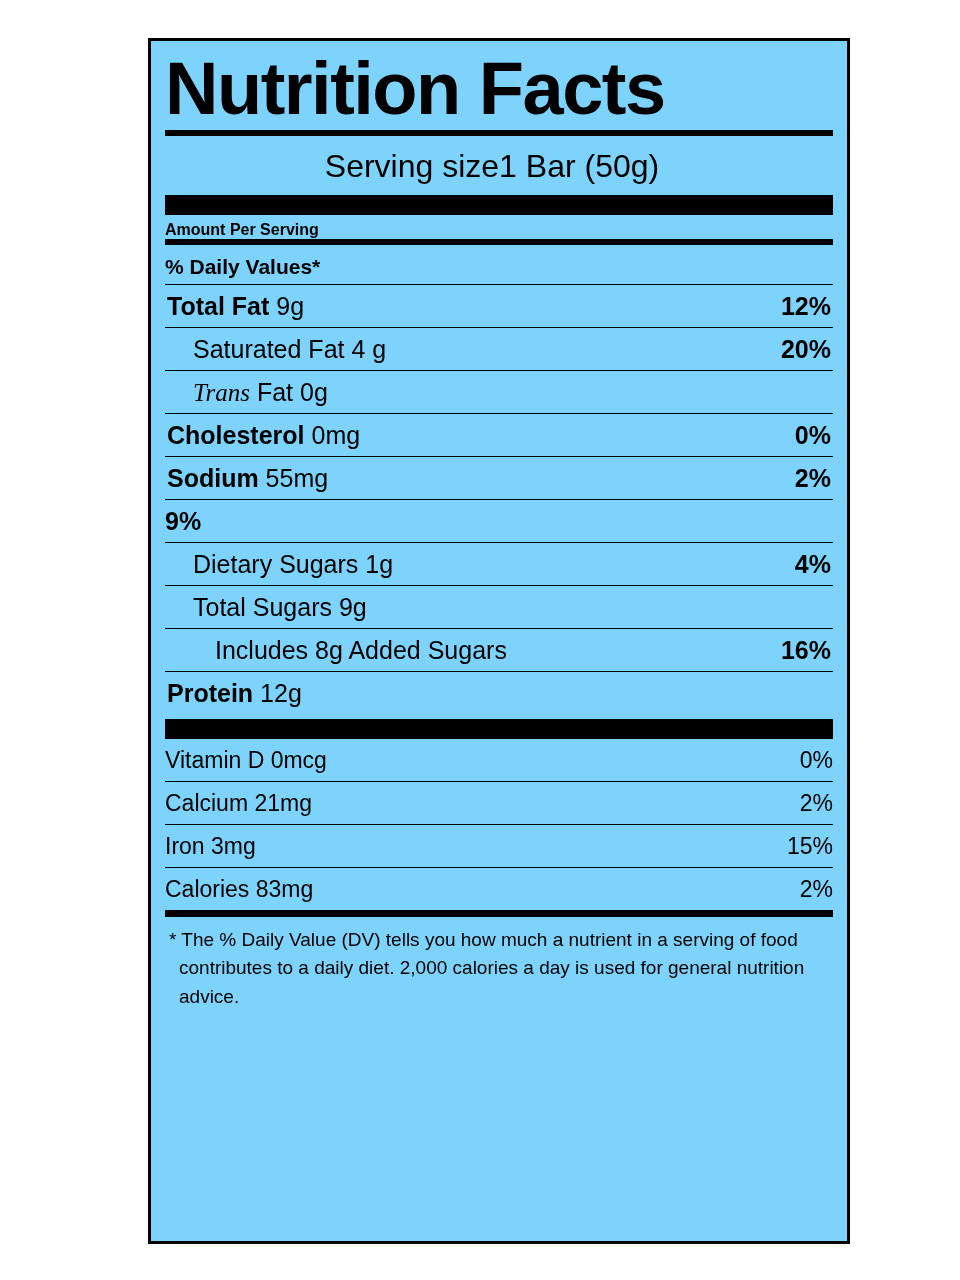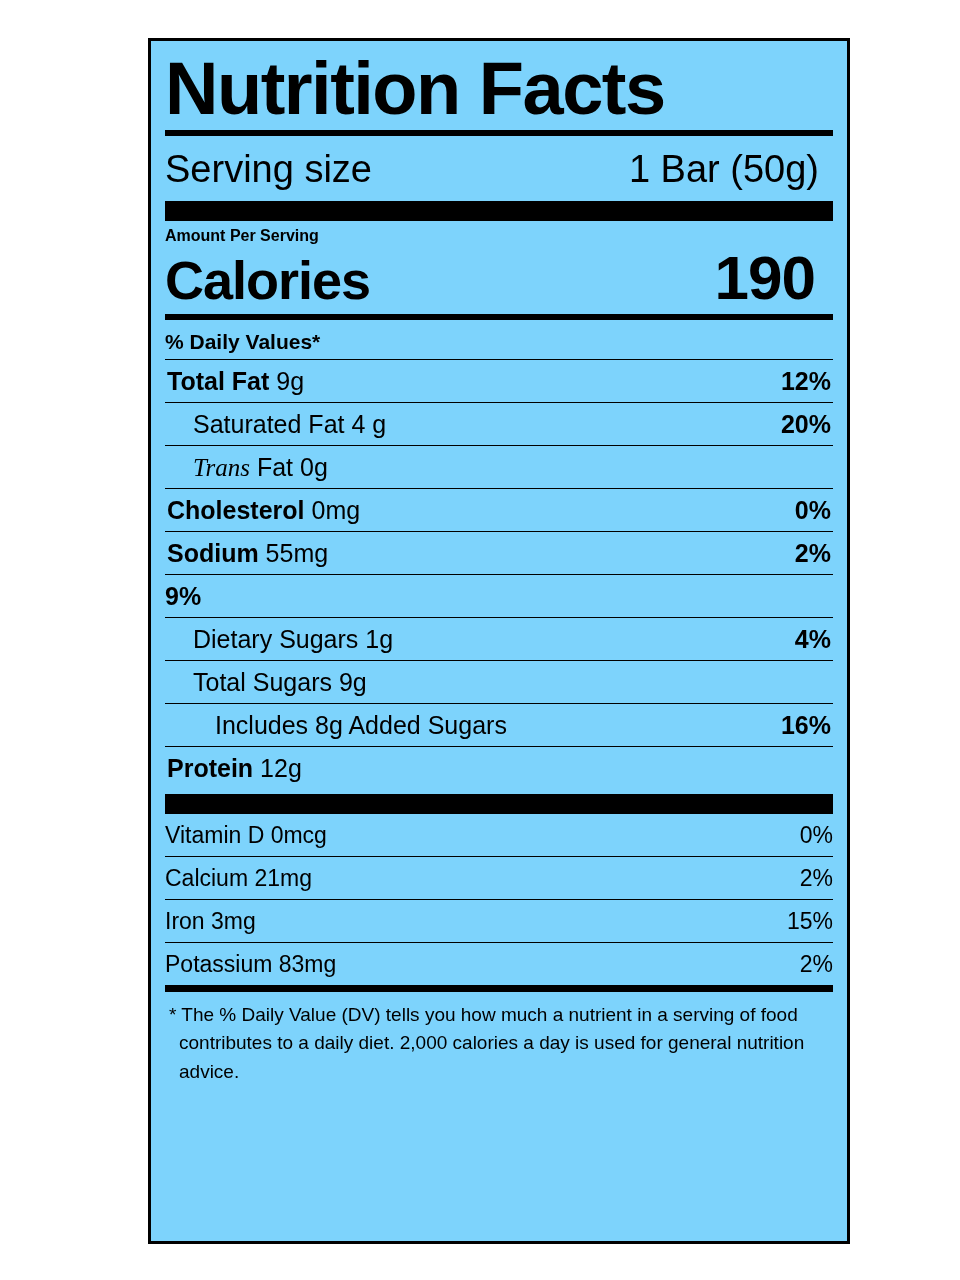--- a/index.html
+++ b/index.html
@@ -43,23 +43,23 @@
     margin: 12px 0 4px 0;
     white-space: nowrap;
   }
   .rule-med  { border-bottom: 6px solid #000; }
   .rule-thick{ border-bottom: 20px solid #000; }
   .rule-hair { border-bottom: 1.5px solid #000; }
 
   
   .serving-row {
     display: flex;
-    justify-content: space-between;
+    justify-content: center;
     align-items: baseline;
-    font-size: 38px;
+    font-size: 32px;
     padding: 12px 0 10px 0;
   }
   .serving-row .label { font-weight: 400; }
   .serving-row .value { font-weight: 400; padding-right: 14px; }
 
   
   .amount-per {
     font-size: 16px;
     font-weight: 700;
     padding-top: 6px;
@@ -146,24 +146,20 @@
 
     <div class="serving-row">
       <span class="label">Serving size</span>
       <span class="value">1 Bar (50g)</span>
     </div>
 
     <div class="rule-thick"></div>
 
     <div class="amount-per">Amount Per Serving</div>
 
-    <div class="calories-row">
-      <span class="cal-label">Calories</span>
-      <span class="cal-value">190</span>
-    </div>
 
     <div class="rule-med"></div>
 
     <div class="dv-header">% Daily Values*</div>
     <div class="rule-hair"></div>
 
     <div class="nrow">
       <span class="nm ind-0"><b class="bold">Total Fat</b><span> 9g</span></span>
       <span class="dv">12%</span>
     </div>
@@ -221,21 +217,21 @@
     </div>
     <div class="vrow">
       <span class="nm">Calcium 21mg</span>
       <span class="dv">2%</span>
     </div>
     <div class="vrow">
       <span class="nm">Iron 3mg</span>
       <span class="dv">15%</span>
     </div>
     <div class="vrow">
-      <span class="nm">Potassium 83mg</span>
+      <span class="nm">Calories 83mg</span>
       <span class="dv">2%</span>
     </div>
 
     <div class="rule-med"></div>
 
     <div class="footnote">* The % Daily Value (DV) tells you how much a nutrient in a serving of food contributes to a daily diet. 2,000 calories a day is used for general nutrition advice.</div>
 
   </div>
 </div>
 

